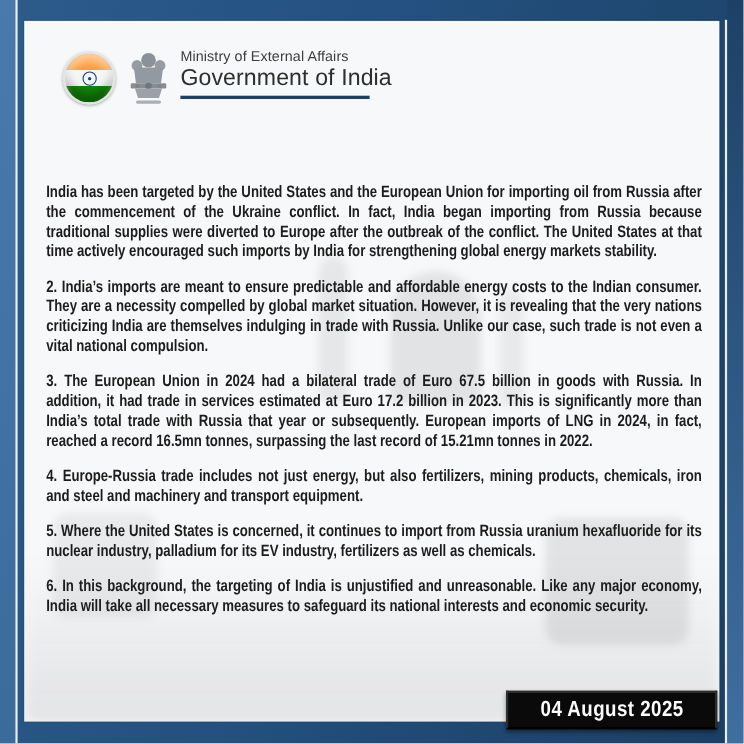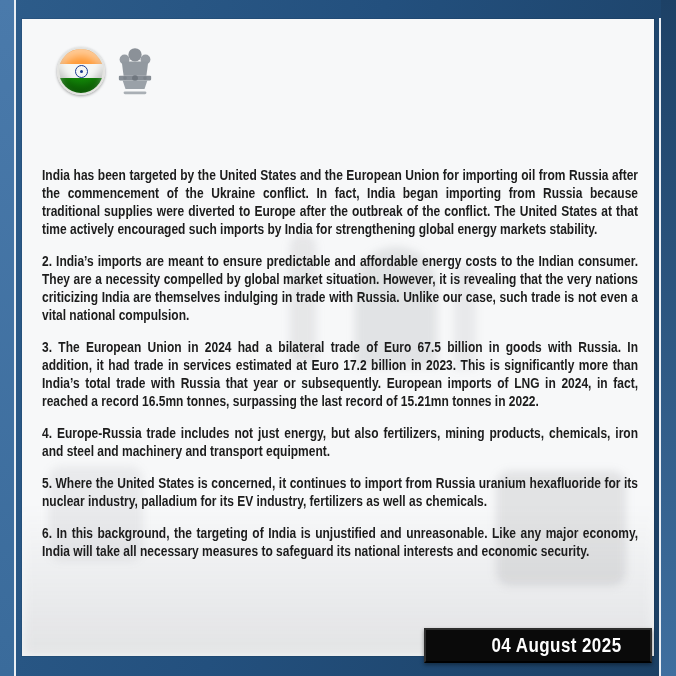--- a/index.html
+++ b/index.html
@@ -47,21 +47,21 @@
         border-right:2px solid #97a0ac;border-bottom:2px solid #97a0ac;}
   
   .text-col{position:absolute;left:20px;top:147px;width:745px;
         transform:scaleX(.8);transform-origin:0 0;
         font-weight:700;font-size:15px;line-height:18px;color:#1c1c1c;text-align:justify;}
   .text-col p{margin:0 0 14px 0;}
   .text-col p:last-child{margin-bottom:0;}
   
   .date-box{position:absolute;right:24px;bottom:13px;width:188px;height:31px;
         background:#0a0a0a;border:2px solid #2e2e2e;border-bottom-color:#000;
-        display:flex;align-items:center;justify-content:center;box-shadow:0 2px 4px rgba(0,0,0,.4);padding-left:36px;}
+        display:flex;align-items:center;justify-content:center;box-shadow:0 2px 4px rgba(0,0,0,.4);}
   .date-text{display:inline-block;color:#fdfdfd;font-size:20px;font-weight:700;transform:scaleX(.85);letter-spacing:.5px;}
 </style>
 </head>
 <body>
 
 <div class="page">
   <div class="strip-left"></div>
   <div class="line-left"></div>
   <div class="strip-right"></div>
   <div class="line-right"></div>
@@ -85,20 +85,25 @@
         <circle cx="31" cy="16" r="5.2" fill="#969ca3"></circle>
         <circle cx="20" cy="11" r="7" fill="#8b9198"></circle>
         <path d="M6,18 h28 l-2,15 h-24 z" fill="#9299a0"></path>
         <rect x="3" y="33" width="34" height="5" rx="1.2" fill="#868d95"></rect>
         <circle cx="20" cy="35.5" r="3.1" fill="#6f767e"></circle>
         <circle cx="9.5" cy="35.5" r="1.9" fill="#7c838b"></circle>
         <circle cx="30.5" cy="35.5" r="1.9" fill="#7c838b"></circle>
         <path d="M7,38 h26 l-3,9 h-20 z" fill="#9aa1a8"></path>
         <rect x="8" y="49.5" width="24" height="3" rx="1.5" fill="#a9afb5"></rect>
       </svg>
+      <div class="header-text">
+        <div class="ministry">Ministry of External Affairs</div>
+        <div class="gov">Government of India</div>
+        <div class="gov-underline"></div>
+      </div>
     </div>
 
 
     <div class="text-col">
       <p>India has been targeted by the United States and the European Union for importing oil from Russia after the commencement of the Ukraine conflict. In fact, India began importing from Russia because traditional supplies were diverted to Europe after the outbreak of the conflict. The United States at that time actively encouraged such imports by India for strengthening global energy markets stability.</p>
       <p>2. India’s imports are meant to ensure predictable and affordable energy costs to the Indian consumer. They are a necessity compelled by global market situation. However, it is revealing that the very nations criticizing India are themselves indulging in trade with Russia. Unlike our case, such trade is not even a vital national compulsion.</p>
       <p>3. The European Union in 2024 had a bilateral trade of Euro 67.5 billion in goods with Russia. In addition, it had trade in services estimated at Euro 17.2 billion in 2023. This is significantly more than India’s total trade with Russia that year or subsequently. European imports of LNG in 2024, in fact, reached a record 16.5mn tonnes, surpassing the last record of 15.21mn tonnes in 2022.</p>
       <p>4. Europe-Russia trade includes not just energy, but also fertilizers, mining products, chemicals, iron and steel and machinery and transport equipment.</p>
       <p>5. Where the United States is concerned, it continues to import from Russia uranium hexafluoride for its nuclear industry, palladium for its EV industry, fertilizers as well as chemicals.</p>
       <p>6. In this background, the targeting of India is unjustified and unreasonable. Like any major economy, India will take all necessary measures to safeguard its national interests and economic security.</p>

